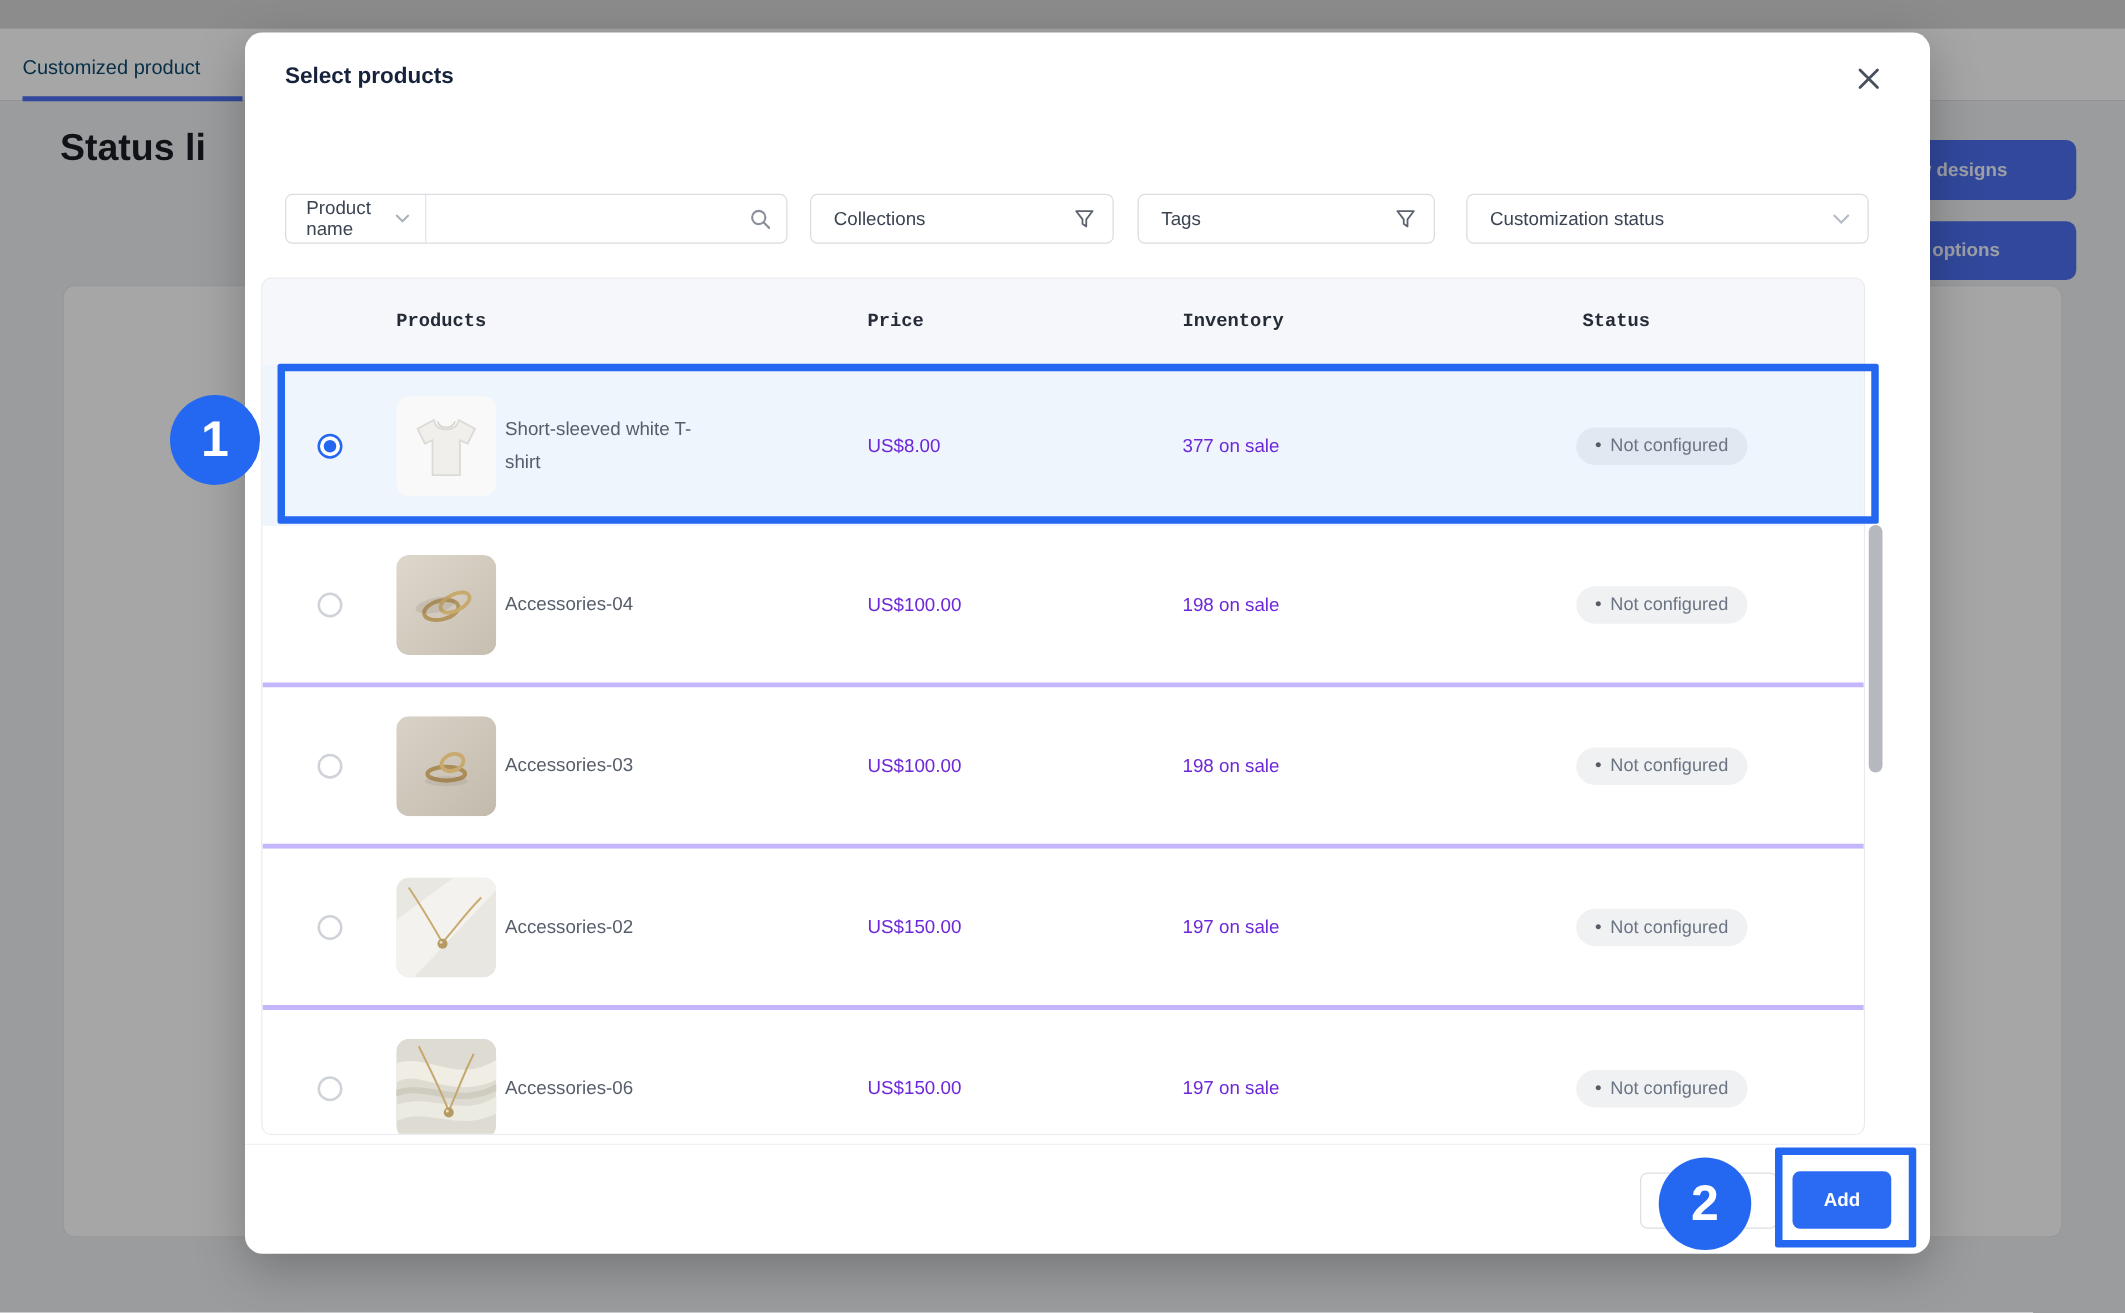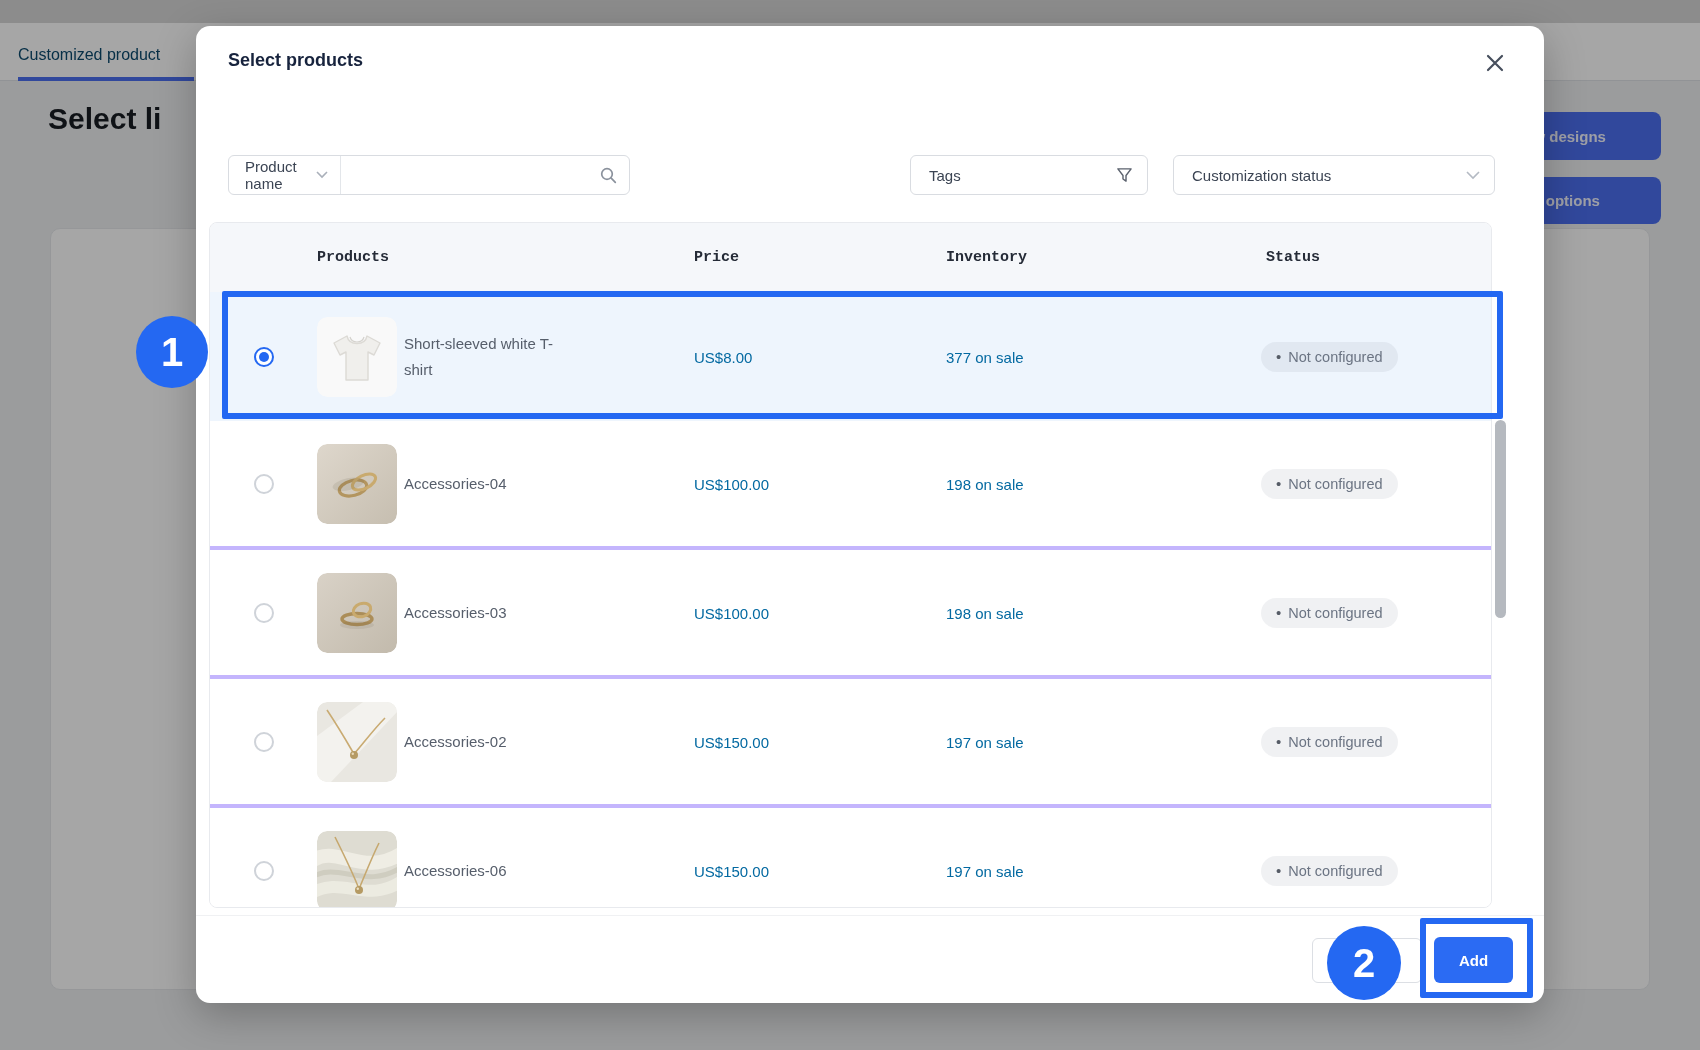--- a/index.html
+++ b/index.html
@@ -39,21 +39,21 @@
   .fbox .lbl { flex:1; }
   .icn { display:flex; align-items:center; justify-content:center; }
 
   
   .table { position:absolute; left:13px; top:196px; width:1283px; height:686px; border:1px solid #e8eaee; border-radius:8px; background:#fff; overflow:hidden; }
   .thead { position:relative; width:100%; height:69px; background:#f5f7fa; }
   .th { position:absolute; top:0; height:69px; display:flex; align-items:center; font-size:15px; font-weight:600; color:#252b37;font-family:Liberation Mono, monospace; }
   .tbody { position:relative; }
   .row { position:relative; width:100%; height:129px; border-bottom:4px solid #c4b5fd; background:#fff; cursor:pointer; }
   .row.selected { background:#eef5fd; border-bottom:none; }
-  .cell { position:absolute; top:50%; transform:translateY(-50%); font-size:15px; color:#0369a1; }
+  .cell { position:absolute; top:50%; transform:translateY(-50%); font-size:15px; color:#6d28d9; }
   .c-name { left:194px; width:175px; line-height:26px; color:#565e6b; }
   .c-price { left:484px; }
   .c-inv { left:736px; }
   .radio { position:absolute; left:44px; top:50%; transform:translateY(-50%); width:20px; height:20px; border-radius:50%; border:2px solid #cfd3d9; background:#fff; }
   .radio.on { border-color:var(--accent); }
   .radio.on::after { content:""; position:absolute; left:3px; top:3px; width:10px; height:10px; border-radius:50%; background:var(--accent); }
   .thumb { position:absolute; left:107px; top:50%; transform:translateY(-50%); width:80px; height:80px; border-radius:10px; overflow:hidden; }
   .thumb svg { display:block; }
   .badge { position:absolute; left:1051px; top:50%; transform:translateY(-50%); height:30px; display:inline-flex; align-items:center; gap:7px; padding:0 15px; border-radius:15px; background:rgba(130,140,158,0.12); font-size:14.5px; color:#6b7483; white-space:nowrap; }
   .badge .dot { color:#565c66; font-size:15px; }
@@ -77,21 +77,21 @@
 <body>
 
 <div class="stage">
 
   <div class="bg-page">
     <div class="bg-topstrip"></div>
     <div class="bg-tabbar">
       <div class="bg-tab">Customized product</div>
       <div class="bg-tab-underline"></div>
     </div>
-    <div class="bg-heading">Select li</div>
+    <div class="bg-heading">Status li</div>
     <div class="bg-card"></div>
     <button class="bg-btn one">ew designs</button>
     <button class="bg-btn two">uct options</button>
   </div>
 
   <div class="overlay"></div>
 
   <div class="modal">
     <div class="modal-title">Select products</div>
     <button class="modal-close">
@@ -116,20 +116,28 @@
           <input type="text" value="" style="">
           <span class="icn">
             <svg width="17" height="17" viewBox="0 0 17 17">
                 <circle cx="7" cy="7" r="5.3" fill="none" stroke="#8a919c" stroke-width="1.7"></circle>
                 <line x1="11.2" y1="11.2" x2="15.3" y2="15.3" stroke="#8a919c" stroke-width="1.7" stroke-linecap="round"></line>
               </svg>
           </span>
         </div>
       </div>
 
+      <div class="fbox fcollections">
+        <span class="lbl">Collections</span>
+        <span class="icn">
+          <svg width="17" height="16" viewBox="0 0 18 16">
+              <polygon points="2,1.5 16,1.5 10.6,8.5 10.6,14.5 7.4,12.2 7.4,8.5" fill="none" stroke="#5b626e" stroke-width="1.5" stroke-linejoin="round"></polygon>
+            </svg>
+        </span>
+      </div>
 
       <div class="fbox ftags">
         <span class="lbl">Tags</span>
         <span class="icn">
           <svg width="17" height="16" viewBox="0 0 18 16">
               <polygon points="2,1.5 16,1.5 10.6,8.5 10.6,14.5 7.4,12.2 7.4,8.5" fill="none" stroke="#5b626e" stroke-width="1.5" stroke-linejoin="round"></polygon>
             </svg>
         </span>
       </div>
 

